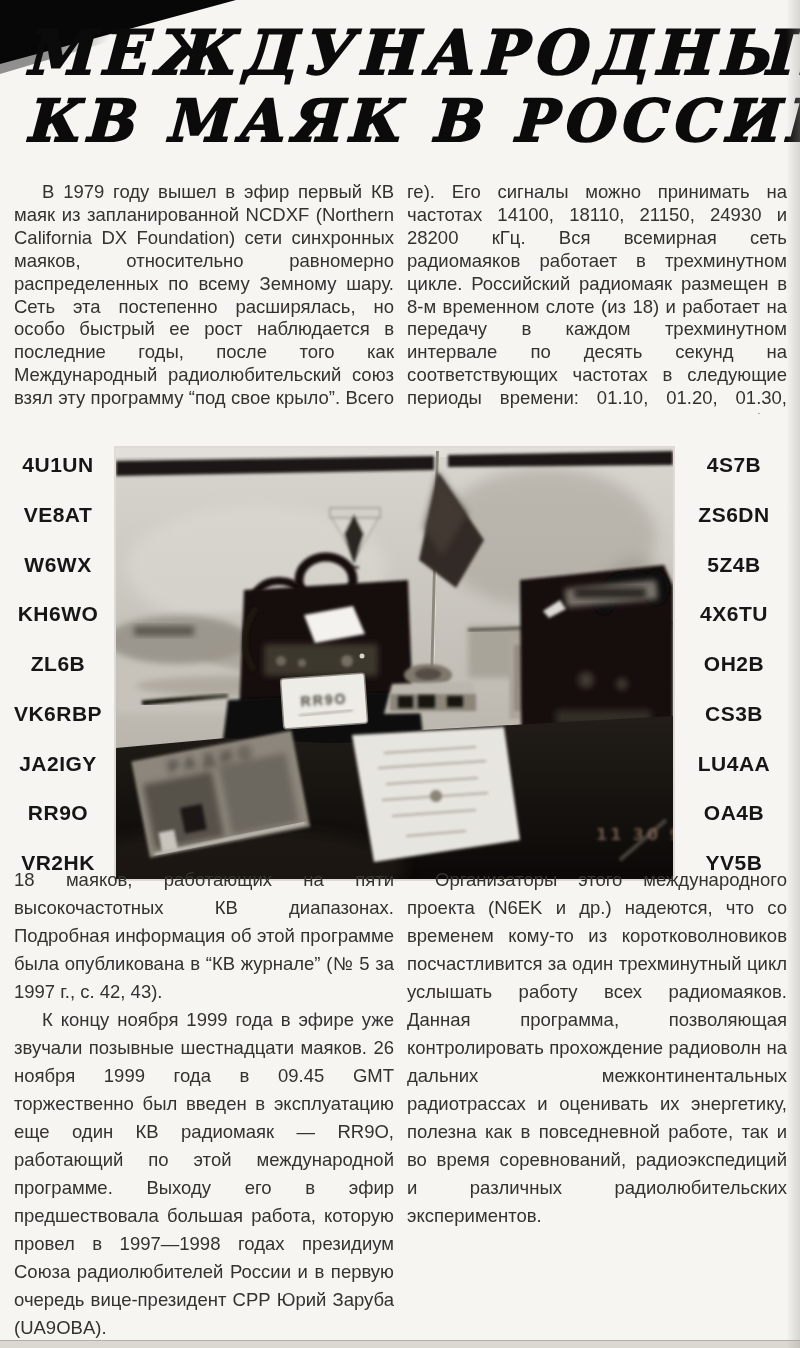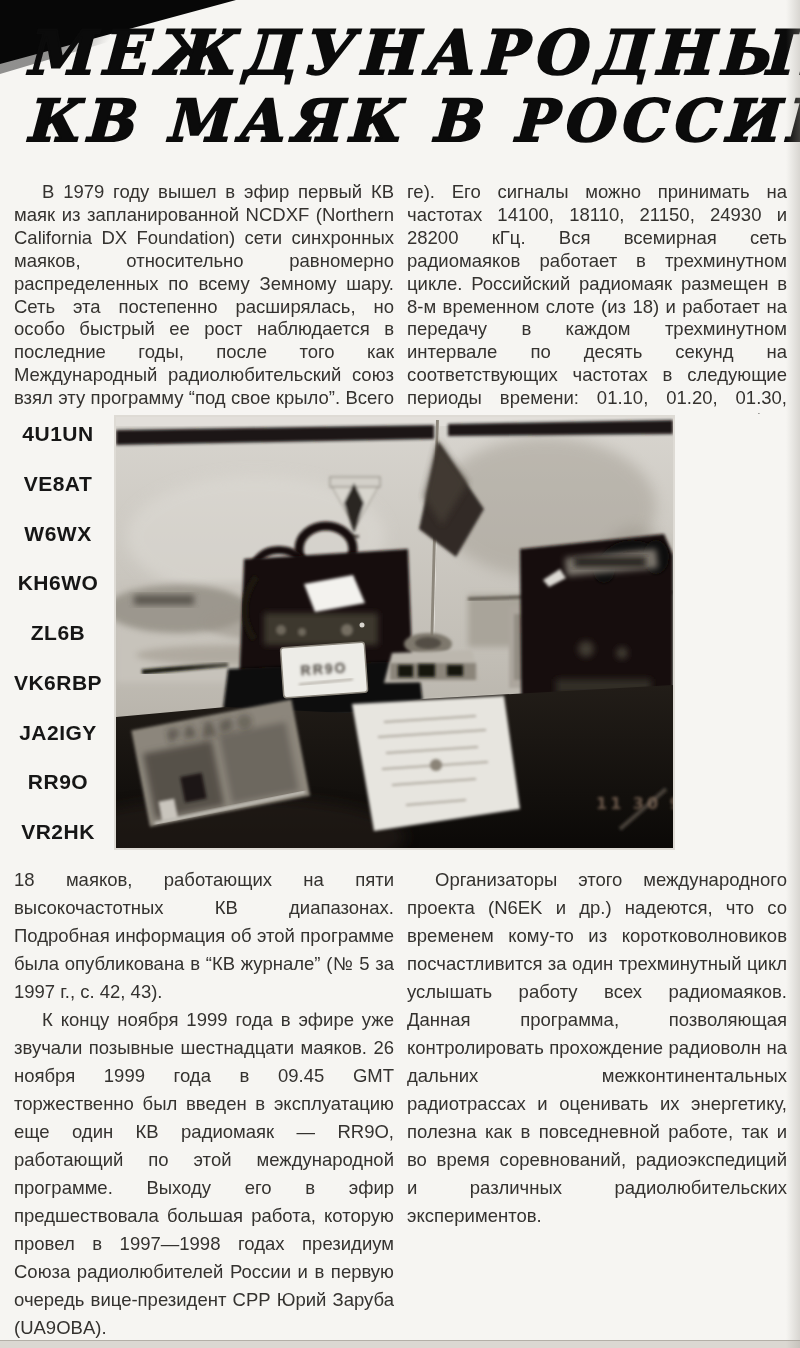--- a/index.html
+++ b/index.html
@@ -38,21 +38,21 @@
   .textcols{position:absolute;left:14px;width:774px;display:flex;gap:13px;}
   .textcols.top{top:181px;height:233px;}
   .textcols.bottom{top:866px;height:472px;}
   .col{width:380px;height:100%;overflow:hidden;color:#34322f;
        font-size:18.5px;line-height:22.9px;text-align:justify;}
   .textcols.bottom .col{line-height:28px;}
   .col p{margin:0;}
   .col p.indent{text-indent:28px;}
   .endsq{font-size:19px;color:#0c0c0c;letter-spacing:0;padding-left:6px;}
   
-  .photo-strip{position:absolute;left:0;top:417px;width:800px;height:432px;}
+  .photo-strip{position:absolute;left:0;top:448px;width:800px;height:432px;}
   .callsigns{
     position:absolute;top:5px;height:422px;
     display:flex;flex-direction:column;justify-content:space-between;
     font-weight:bold;font-size:21px;color:#161616;letter-spacing:.5px;
   }
   .callsigns div{text-align:center;line-height:24px;}
   .callsigns.left{left:4px;width:108px;}
   .callsigns.right{left:674px;width:120px;}
   .photo{
     position:absolute;left:116px;top:0;width:557px;height:431px;
@@ -237,20 +237,31 @@
         <text x="58" y="316" font-family="Liberation Sans, sans-serif" font-size="17" font-weight="bold" fill="#2e2923" letter-spacing="6" opacity=".85" filter="url(#b2)">РАДИО</text>
         <line x1="28" y1="393" x2="182" y2="390" stroke="#cfccc5" stroke-width="3" filter="url(#b1)"></line>
       </g>
 
       <line x1="504" y1="412" x2="550" y2="372" stroke="#49433b" stroke-width="4" filter="url(#b1)"></line>
 
       <text x="480" y="392" font-family="DejaVu Sans, sans-serif" font-size="16" font-weight="bold" fill="#8a7260" letter-spacing="3" opacity=".75" filter="url(#b1)">11 30 99</text>
     </svg>
   </div>
 
+  <div class="callsigns right">
+    <div>4S7B</div>
+    <div>ZS6DN</div>
+    <div>5Z4B</div>
+    <div>4X6TU</div>
+    <div>OH2B</div>
+    <div>CS3B</div>
+    <div>LU4AA</div>
+    <div>OA4B</div>
+    <div>YV5B</div>
+  </div>
 </div>
 
 <div class="textcols bottom">
   <div class="col">
     <p>18 маяков, работающих на пяти высокочастотных КВ диапазонах. Подробная информация об этой программе была опубликована в “КВ журнале” (№ 5 за 1997 г., с. 42, 43).</p>
     <p class="indent">К концу ноября 1999 года в эфире уже звучали позывные шестнадцати маяков. 26 ноября 1999 года в 09.45 GMT торжественно был введен в эксплуатацию еще один КВ радиомаяк — RR9O, работающий по этой международной программе. Выходу его в эфир предшествовала большая работа, которую провел в 1997—1998 годах президиум Союза радиолюбителей России и в первую очередь вице-президент СРР Юрий Заруба (UA9OBA).</p>
   </div>
   <div class="col">
     <p class="indent">Организаторы этого международного проекта (N6EK и др.) надеются, что со временем кому-то из коротковолновиков посчастливится за один трехминутный цикл услышать работу всех радиомаяков. Данная программа, позволяющая контролировать прохождение радиоволн на дальних межконтинентальных радиотрассах и  оценивать их энергетику, полезна как в повседневной работе, так и во время соревнований, радиоэкспедиций и различных радиолюбительских экспериментов.</p>
   </div>

